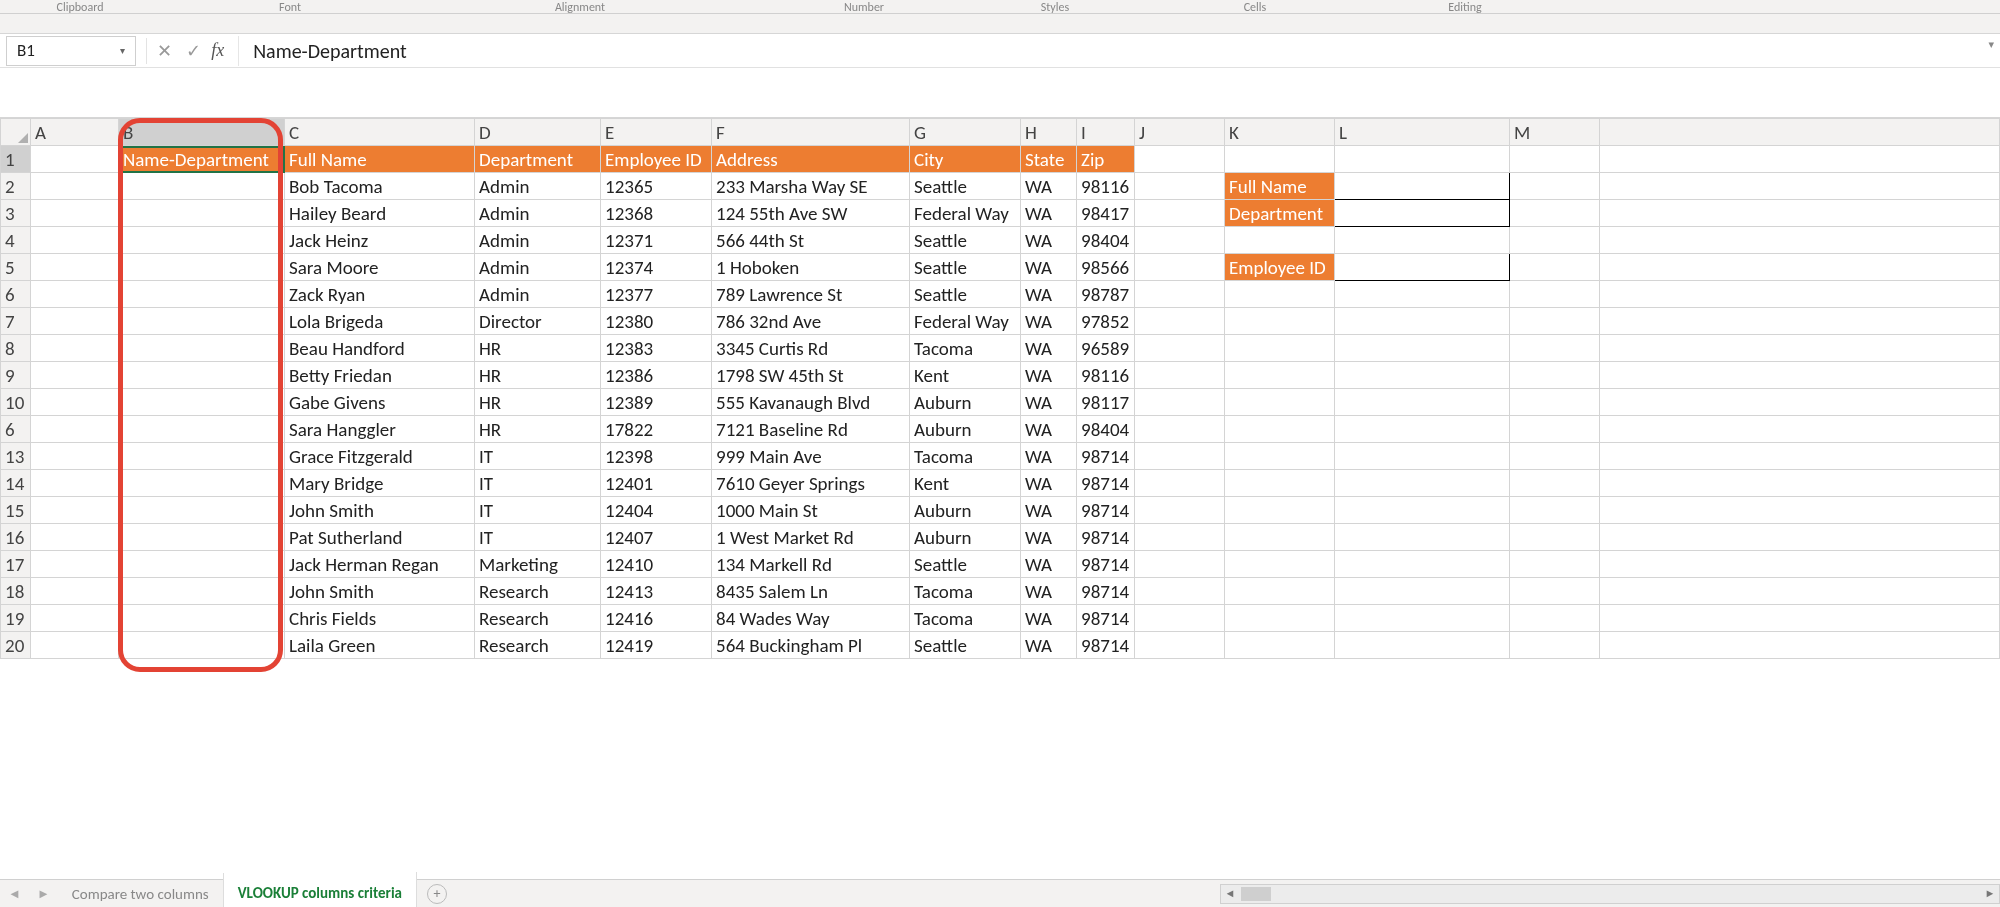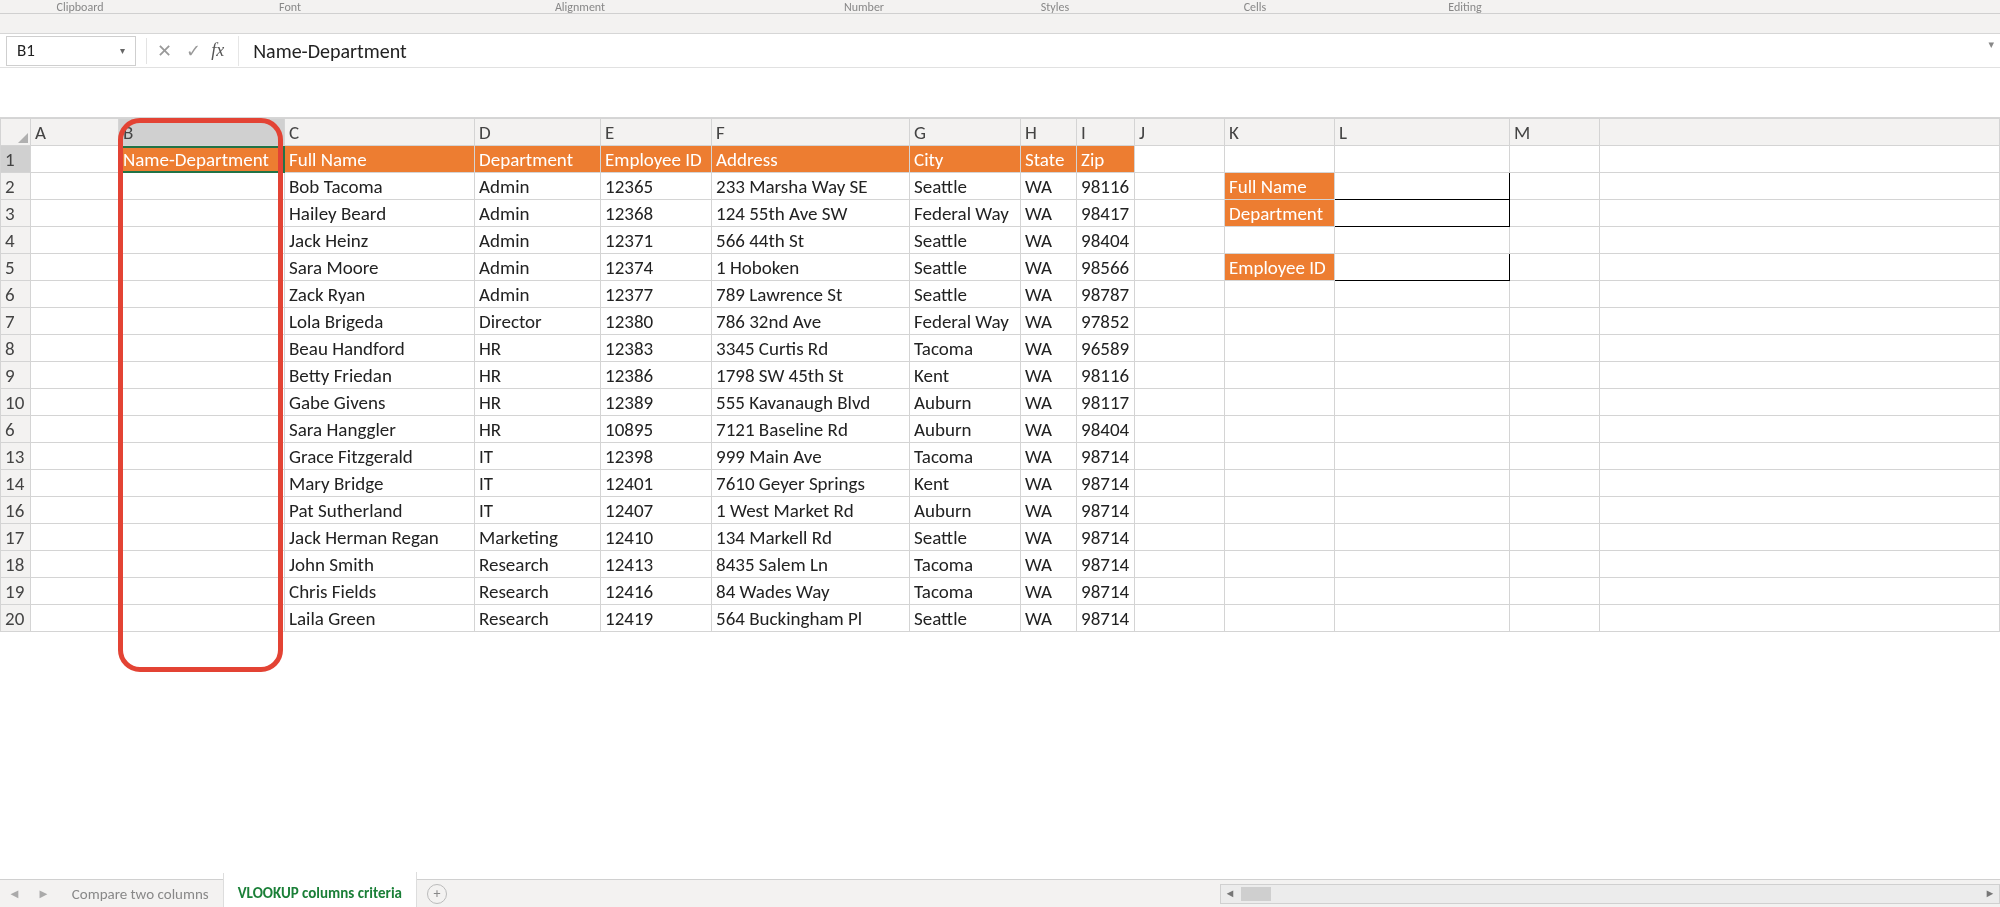--- a/index.html
+++ b/index.html
@@ -409,21 +409,21 @@
           <td class="blank"></td>
           <td class="blank"></td>
           <td class="blank"></td>
   </tr>
   <tr>
     <td class="rowhdr">6</td>
           <td class="blank"></td>
           <td></td>
     <td>Sara Hanggler</td>
           <td>HR</td>
-          <td class="num">10895</td>
+          <td class="num">17822</td>
           <td>7121 Baseline Rd</td>
           <td>Auburn</td>
           <td>WA</td>
           <td class="num">98404</td>
     <td class="blank"></td>
           <td class="blank"></td>
           <td class="blank"></td>
           <td class="blank"></td>
           <td class="blank"></td>
   </tr>
@@ -446,20 +446,37 @@
   </tr>
   <tr>
     <td class="rowhdr">14</td>
           <td class="blank"></td>
           <td></td>
     <td>Mary Bridge</td>
           <td>IT</td>
           <td class="num">12401</td>
           <td>7610 Geyer Springs</td>
           <td>Kent</td>
+          <td>WA</td>
+          <td class="num">98714</td>
+    <td class="blank"></td>
+          <td class="blank"></td>
+          <td class="blank"></td>
+          <td class="blank"></td>
+          <td class="blank"></td>
+  </tr>
+  <tr>
+    <td class="rowhdr">15</td>
+          <td class="blank"></td>
+          <td></td>
+    <td>John Smith</td>
+          <td>IT</td>
+          <td class="num">12404</td>
+          <td>1000 Main St</td>
+          <td>Auburn</td>
           <td>WA</td>
           <td class="num">98714</td>
     <td class="blank"></td>
           <td class="blank"></td>
           <td class="blank"></td>
           <td class="blank"></td>
           <td class="blank"></td>
   </tr>
   <tr>
     <td class="rowhdr">16</td>

